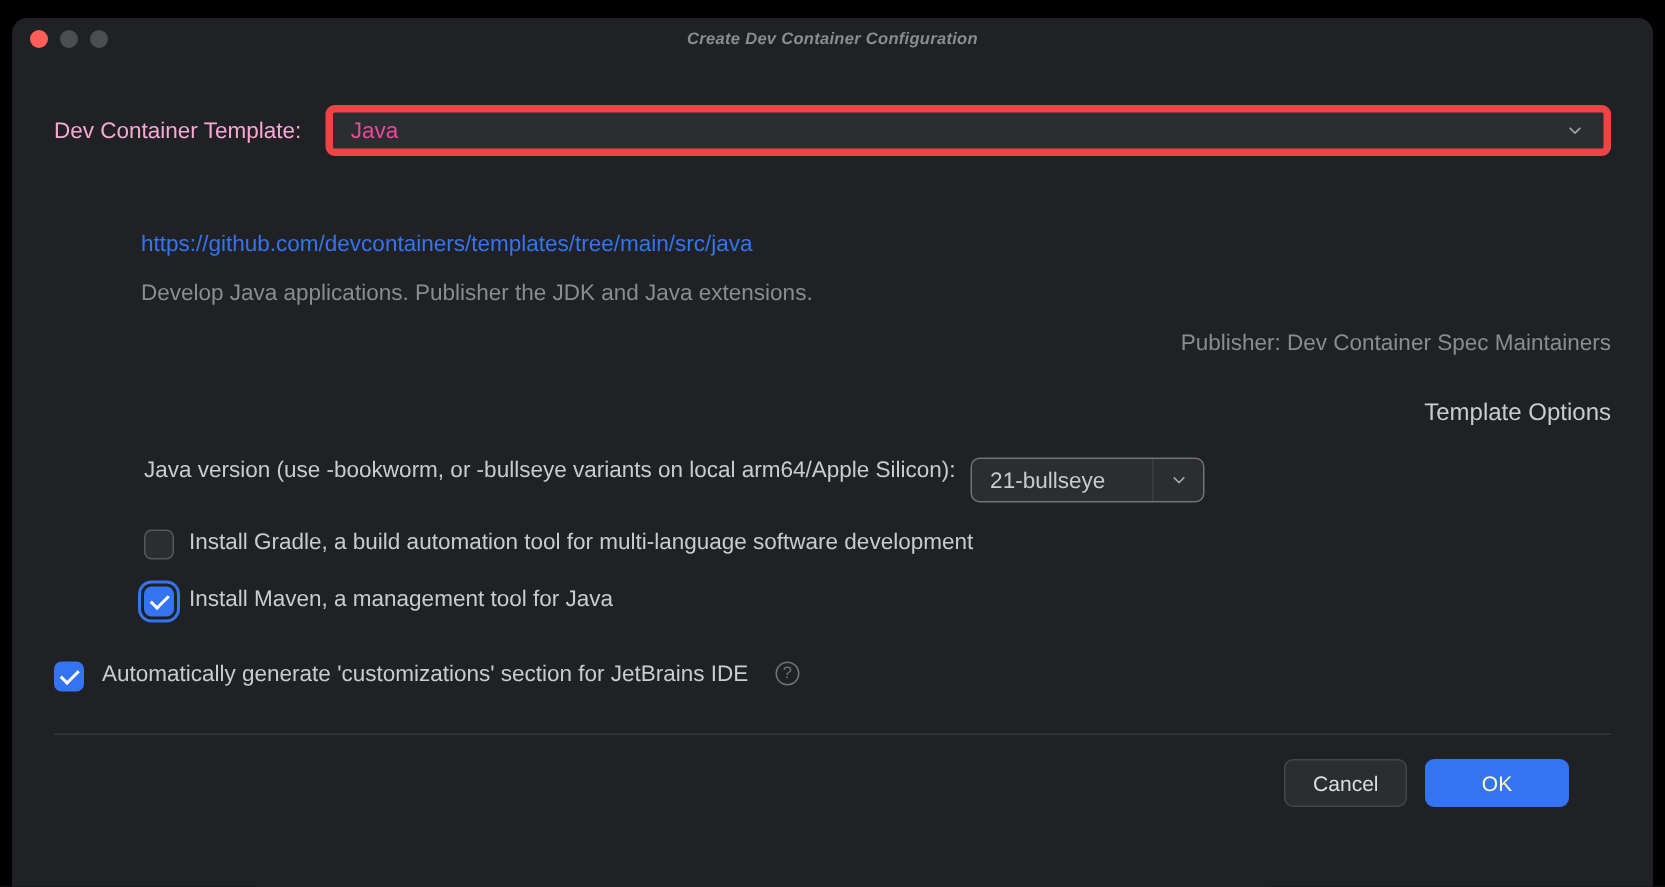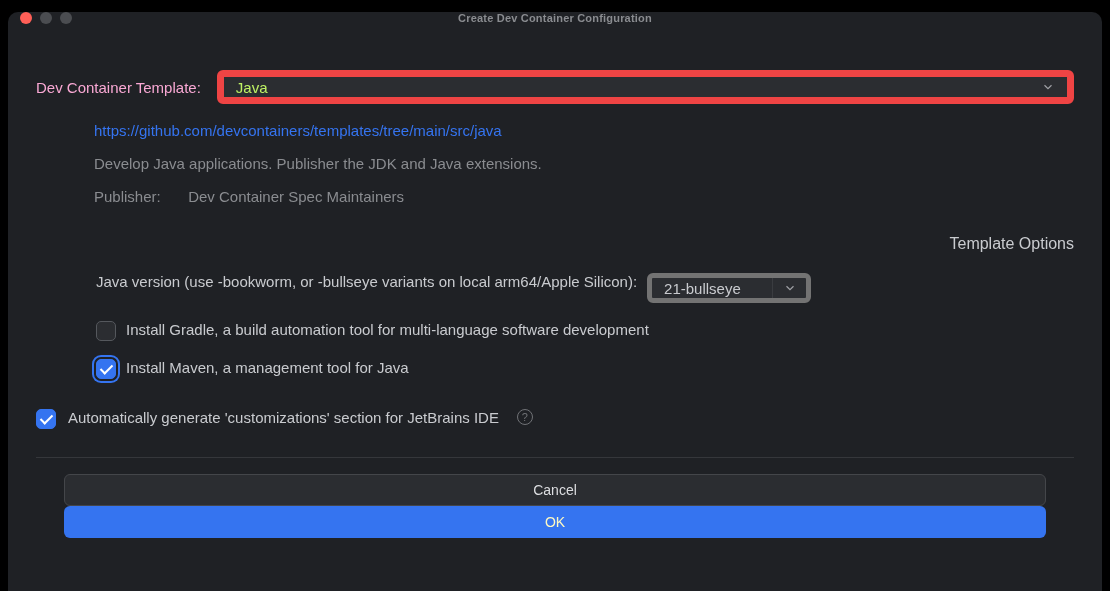--- a/index.html
+++ b/index.html
@@ -19,23 +19,24 @@
       right: 8px;
       bottom: 0;
       background: #1f2125;
       border-radius: 10px 10px 0 0;
       display: flex;
       flex-direction: column;
     }
     .titlebar {
       height: 28px;
       display: flex;
-      align-items: flex-start;
+      align-items: center;
       position: relative;
       padding-left: 12px;
+      font-style: italic;
     }
     .traffic { display: flex; gap: 8px; align-items: center; }
     .dot { width: 12px; height: 12px; border-radius: 50%; }
     .dot.red { background: #ff5f57; }
     .dot.grey { background: #4b4d51; }
     .title {
       position: absolute;
       left: 0; right: 0;
       text-align: center;
       font-size: 11px;
@@ -56,54 +57,55 @@
       gap: 16px;
       margin-bottom: 18px;
     }
     .label { color: #f9a8d4; font-size: 15px; }
     .select-template {
       flex: 1;
       display: flex;
       align-items: center;
       justify-content: space-between;
       background: #2b2d31;
-      border: 7px solid #ef4444;
+      border: 5px solid #ef4444;
       border-radius: 6px;
       height: 34px;
       padding: 0 12px;
-      color: #bef264;
+      color: #ec4899;
       font-size: 15px;
       cursor: pointer;
     }
     .chevron-down {
       width: 14px;
       height: 14px;
       fill: none;
       stroke: #a0a2a6;
       stroke-width: 2;
     }
     .details {
       padding-left: 58px;
       display: flex;
       flex-direction: column;
       gap: 16px;
       margin-bottom: 30px;
+      margin-top: 32px;
     }
     .link { color: #3574f0; font-size: 15px; cursor: pointer; }
     .desc { color: #8a8c90; font-size: 15px; }
-    .pub-row { color: #8a8c90; font-size: 15px; }
+    .pub-row { color: #8a8c90; font-size: 15px; text-align: right; }
     .pub-key { display: inline-block; min-width: 90px; }
     .section-title { color: #c9cbcf; font-size: 16px; margin-bottom: 20px; text-align: right; }
     .options { padding-left: 60px; display: flex; flex-direction: column; gap: 18px; }
     .opt-row { display: flex; gap: 10px; font-size: 15px; color: #c9cbcf; }
     .version-select {
       display: flex;
       align-items: center;
       background: #2b2d31;
-      border: 5px solid #737373;
+      border: 1px solid #737373;
       border-radius: 6px;
       height: 30px;
       overflow: hidden;
       cursor: pointer;
     }
     .version-val { padding: 0 12px; color: #c9cbcf; font-size: 15px; min-width: 120px; }
     .version-btn {
       width: 34px;
       height: 100%;
       border-left: 1px solid #3a3c40;
@@ -149,22 +151,22 @@
       align-items: center;
       justify-content: center;
       font-size: 11px;
       margin-left: 6px;
       cursor: pointer;
     }
     .divider { border: none; border-top: 1px solid #35373b; margin-top: 28px; }
     .footer {
       display: flex;
       justify-content: flex-end;
+      gap: 12px;
       padding: 16px 28px 0 28px;
-      flex-direction: column;
     }
     .btn {
       height: 32px;
       padding: 0 18px;
       border-radius: 6px;
       font-size: 14px;
       cursor: pointer;
       display: inline-flex;
       align-items: center;
       justify-content: center;

